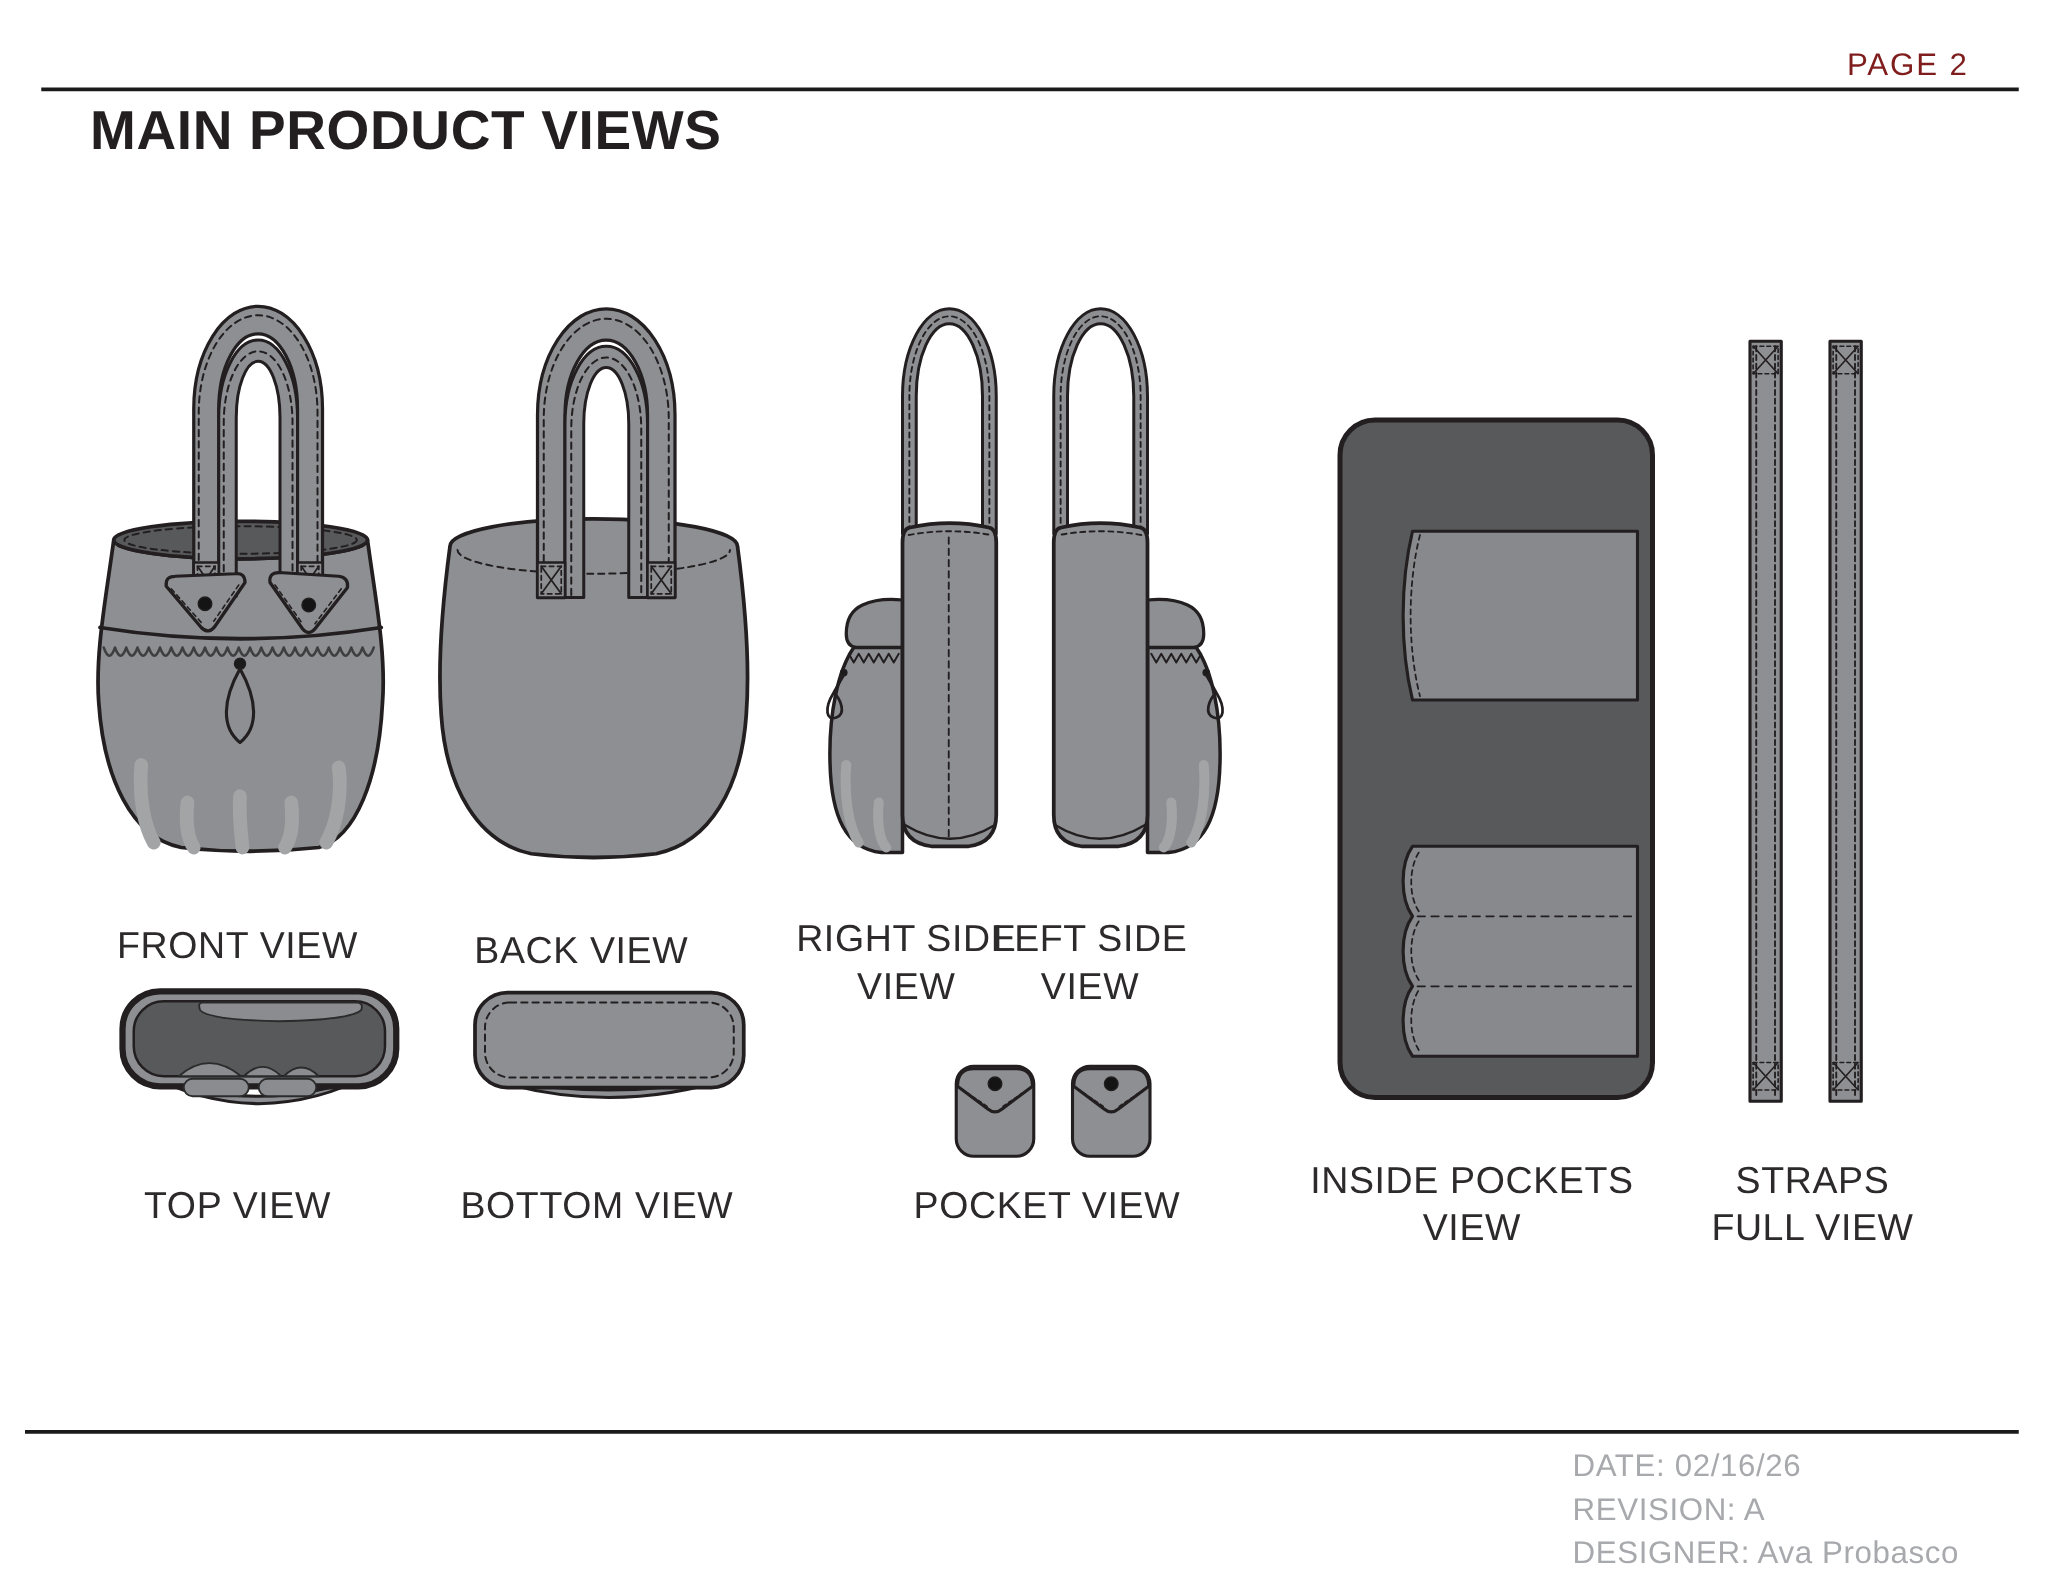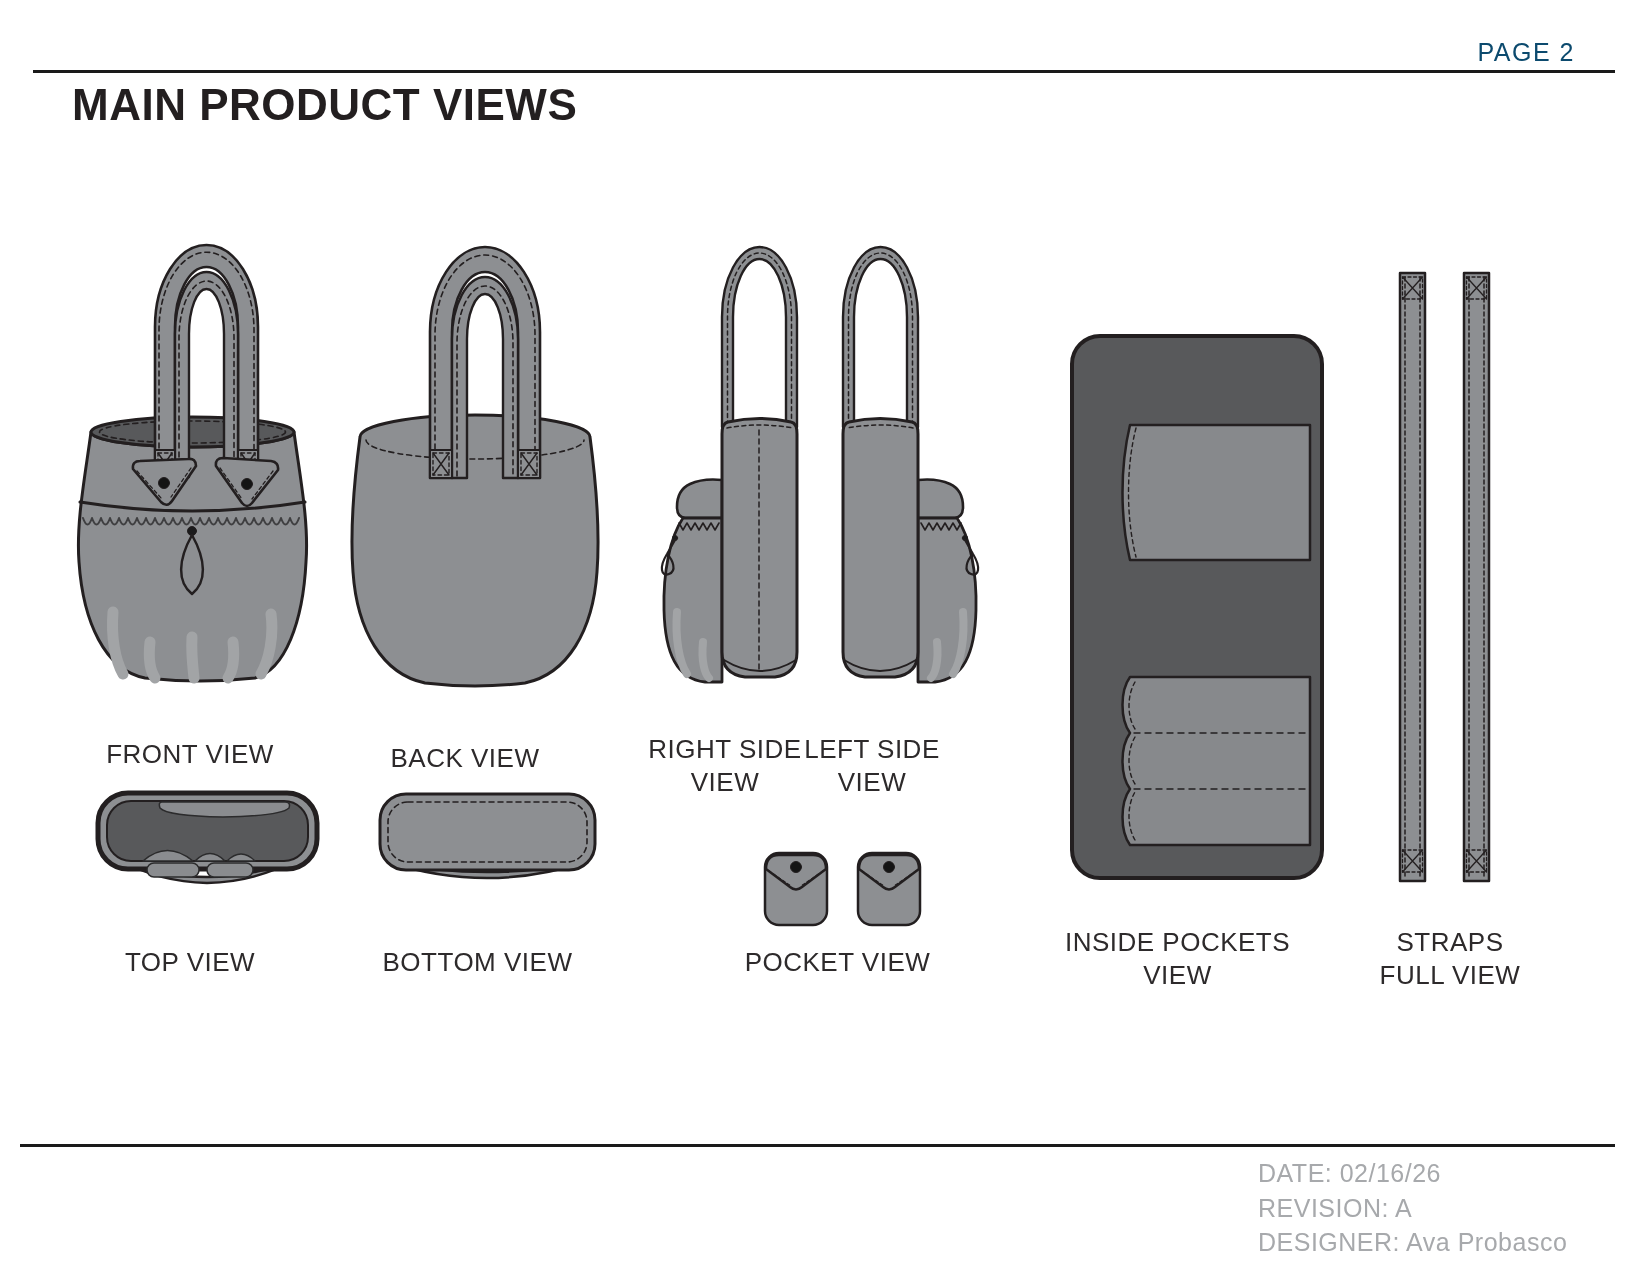--- a/index.html
+++ b/index.html
@@ -1,26 +1,26 @@
 <!DOCTYPE html>
 <html><head>
 <meta charset="utf-8">
 <style>
   html,body{margin:0;padding:0;background:#ffffff;}
   .page{position:relative;width:1650px;height:1275px;background:#ffffff;overflow:hidden;
         font-family:"Liberation Sans",sans-serif;}
   .doc-title{position:absolute;left:73px;top:38px;font-size:25px;letter-spacing:1.5px;
              color:#a7a9ac;}
   .page-label{position:absolute;right:75px;top:38px;font-size:25px;letter-spacing:1.5px;
-              color:#0c4a6e;}
+              color:#7f1d1d;}
   .header-rule{position:absolute;left:33px;top:70px;width:1582px;height:0;
                border-top:3px solid #1a1a1a;}
   .section-title{position:absolute;left:72px;top:80px;font-size:44px;font-weight:800;
                  letter-spacing:.5px;color:#231f20;}
-  .view-label{position:absolute;text-align:center;font-size:26px;color:#2d2a2b;
+  .view-label{position:absolute;text-align:center;font-size:30px;color:#2d2a2b;
               letter-spacing:.5px;white-space:pre-line;line-height:1.25;}
   .footer-rule{position:absolute;left:20px;top:1144px;width:1595px;height:0;
                border-top:3px solid #1a1a1a;}
   .footer-block{position:absolute;left:1258px;top:1156px;font-size:25px;line-height:1.38;
                 letter-spacing:.5px;color:#a7a9ac;}
   svg{position:absolute;display:block;}
 </style>
 </head>
 <body>
 

